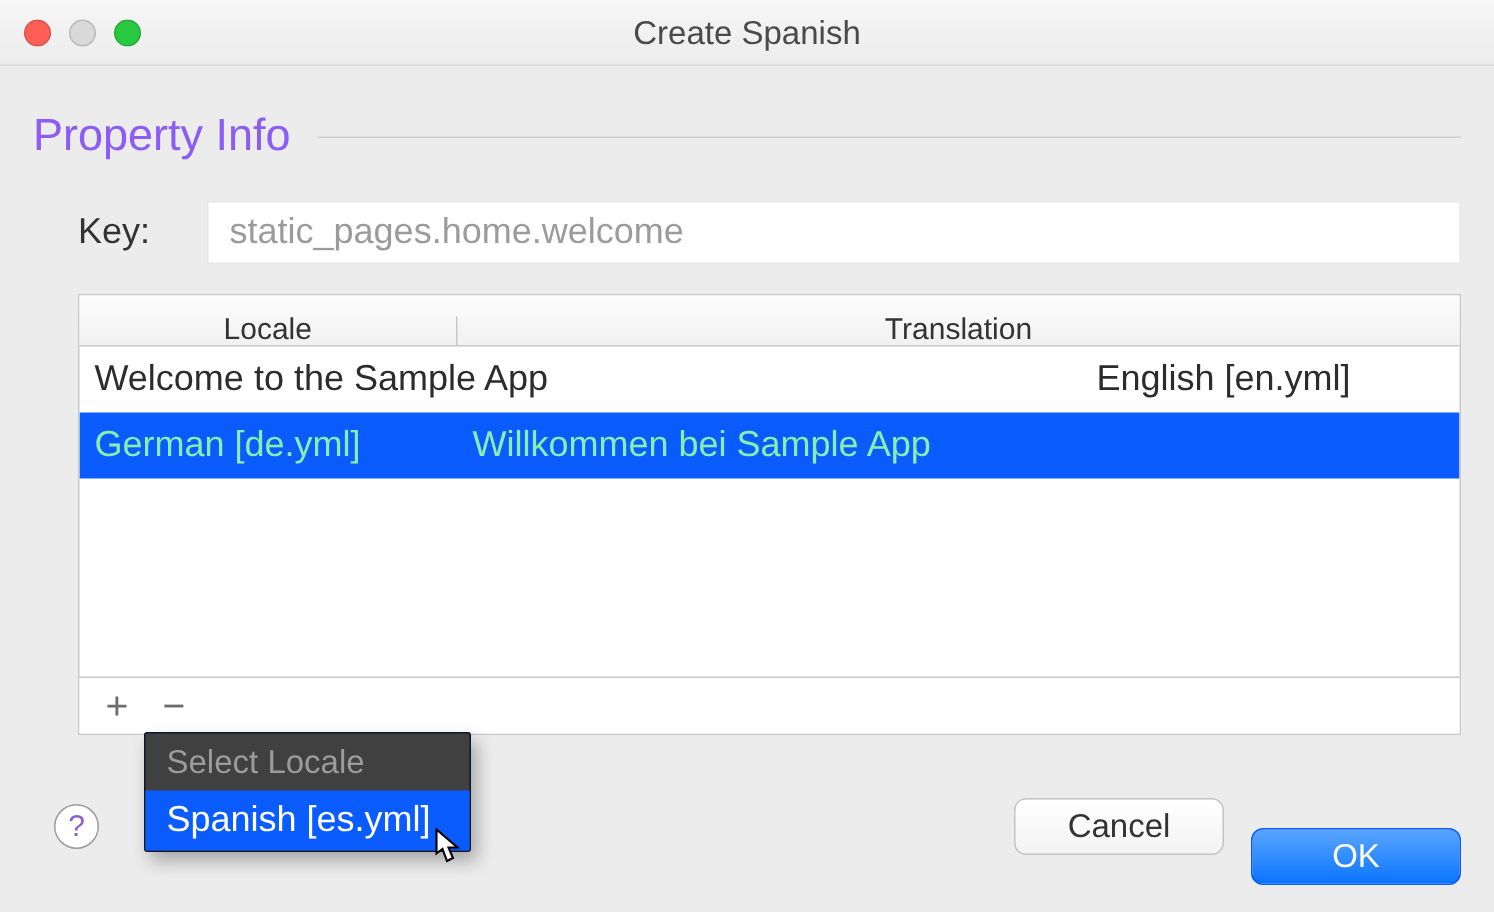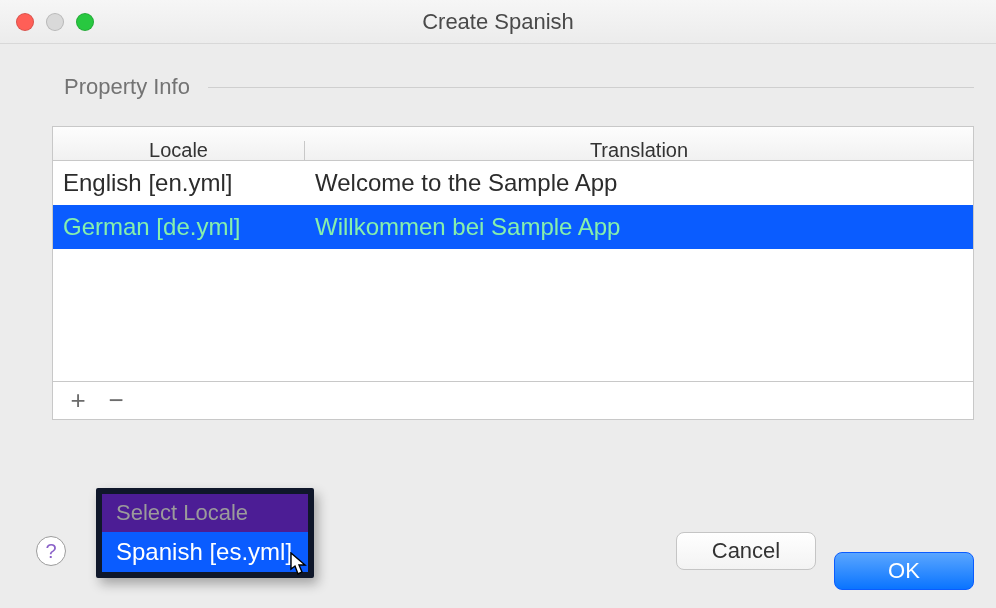--- a/index.html
+++ b/index.html
@@ -41,25 +41,24 @@
   .content {
     padding: 30px 22px 22px 22px;
     position: relative;
   }
   .section-header {
     display: flex;
     align-items: center;
     margin-bottom: 26px;
   }
   .section-header .label {
-    font-size: 22px;
-    color: #737373;
+    font-size: 30px;
+    color: #8b5cf6;
     margin-right: 18px;
     white-space: nowrap;
-    margin-left: 42px;
   }
   .section-header .line {
     flex: 1;
     border-top: 1px solid #cfcfcf;
   }
   .keyrow {
     display: flex;
     align-items: center;
     margin-left: 30px;
     margin-bottom: 20px;
@@ -168,22 +167,22 @@
     background: linear-gradient(#5aa6ff,#0a74ff);
     border: 1px solid #0a5cff;
     color: #fff;
     margin-top: 40px;
   }
   
   .popup {
     position: absolute;
     left: 96px; top: 488px;
     width: 218px;
-    background: #4c1d95;
-    border: 6px solid #0f172a;
+    background: #404040;
+    border: 1px solid #0f172a;
     border-radius: 2px;
     box-shadow: 4px 6px 12px rgba(0,0,0,.30);
     z-index: 50;
   }
   .popup .head {
     font-size: 22px;
     color: #9b9b9b;
     padding: 6px 14px 6px 14px;
   }
   .popup .item {
@@ -215,30 +214,36 @@
     <div class="title">Create Spanish</div>
   </div>
 
   <div class="content">
 
     <div class="section-header">
       <span class="label">Property Info</span>
       <span class="line"></span>
     </div>
 
+    <div class="keyrow">
+      <span class="klabel">Key:</span>
+      <div class="kinput">
+        <span>static_pages.home.welcome</span>
+      </div>
+    </div>
 
     <div class="tablewrap">
       <div class="th">
         <div class="col col-locale">Locale</div>
         <div class="col col-trans">Translation</div>
       </div>
       <div class="tbody">
         <div class="row">
+          <div class="cell col-trans">Welcome to the Sample App</div>
           <div class="cell col-locale">English [en.yml]</div>
-          <div class="cell col-trans">Welcome to the Sample App</div>
         </div>
         <div class="row sel">
           <div class="cell col-locale">German [de.yml]</div>
           <div class="cell col-trans">Willkommen bei Sample App</div>
         </div>
       </div>
       <div class="tfoot">
         <div class="iconbtn">
           <span>+</span>
         </div>

